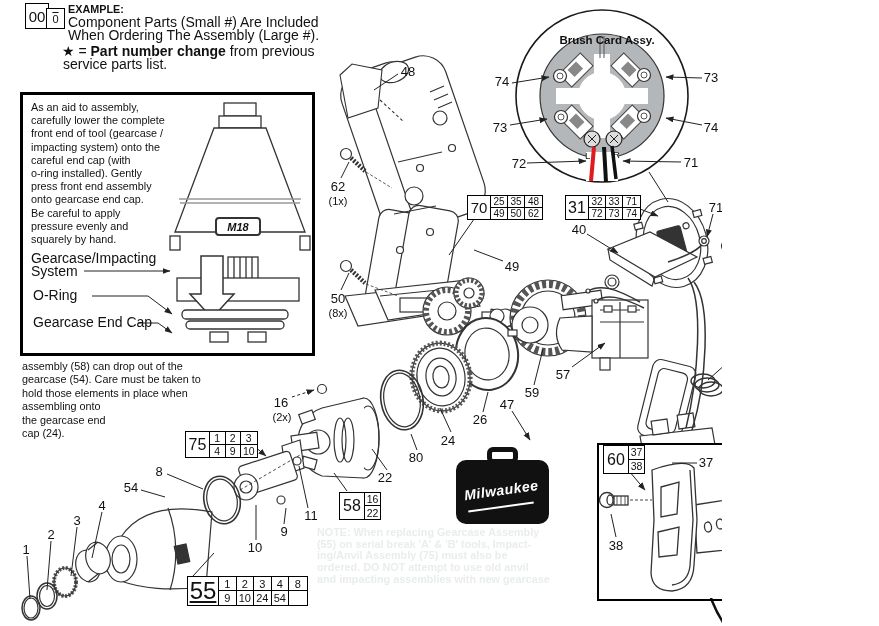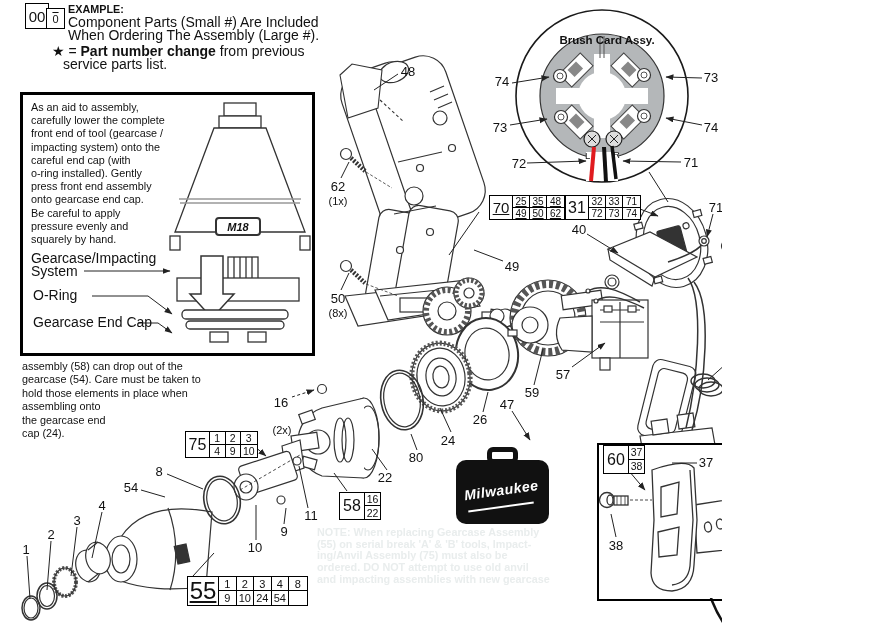--- a/index.html
+++ b/index.html
@@ -396,21 +396,21 @@
   <div class="cellbox" style="left:25px;top:3px;width:22px;height:24px;font-size:15px;">
     <span>00</span>
   </div>
   <div class="cellbox" style="left:46px;top:8px;width:17px;height:19px;font-size:11px;">
     <span style="text-decoration:overline;">0</span>
   </div>
   <div class="txt b" style="left:68px;top:3px;font-size:10.8px;">EXAMPLE:</div>
   <div class="txt smallcap" style="left:68px;top:16px;">Component Parts (Small #) Are Included</div>
   <div class="txt smallcap" style="left:68px;top:29px;">When Ordering The Assembly (Large #).</div>
 
-  <div class="txt smallcap nowrap" style="left:52px;top:45px;">
+  <div class="txt smallcap nowrap" style="left:62px;top:45px;">
     <span>★</span><span> = </span><span class="b">Part number change</span><span> from previous</span>
   </div>
   <div class="txt smallcap" style="left:63px;top:58px;">service parts list.</div>
 
   <div class="bigbox" style="left:20px;top:92px;width:289px;height:258px;"></div>
   <div class="txt" style="left:31px;top:101px;font-size:10.8px;line-height:13.2px;">
     <div>As an aid to assembly,</div>
     <div>carefully lower the complete</div>
     <div>front end of tool (gearcase /</div>
     <div>impacting system) onto the</div>
@@ -478,34 +478,34 @@
     <div class="plabel" style="left: 737px; top: 141px;">25</div>
     <div class="plabel" style="left: 731px; top: 323px;">35</div>
     <div class="plabel" style="left: 731px; top: 357px;">42</div>
     <div class="plabel" style="left: 563px; top: 374px;">57</div>
     <div class="plabel" style="left: 532px; top: 392px;">59</div>
     <div class="plabel" style="left: 507px; top: 404px;">47</div>
     <div class="plabel" style="left: 480px; top: 419px;">26</div>
     <div class="plabel" style="left: 448px; top: 440px;">24</div>
     <div class="plabel" style="left: 416px; top: 457px;">80</div>
     <div class="plabel" style="left: 281px; top: 402px;">16</div>
-    <div class="plabel sm" style="left: 282px; top: 430px;">(2x)</div>
+    <div class="plabel sm" style="left: 282px; top: 417px;">(2x)</div>
     <div class="plabel" style="left: 385px; top: 477px;">22</div>
     <div class="plabel" style="left: 159px; top: 471px;">8</div>
     <div class="plabel" style="left: 131px; top: 487px;">54</div>
     <div class="plabel" style="left: 102px; top: 505px;">4</div>
     <div class="plabel" style="left: 77px; top: 520px;">3</div>
     <div class="plabel" style="left: 51px; top: 534px;">2</div>
     <div class="plabel" style="left: 26px; top: 549px;">1</div>
     <div class="plabel" style="left: 255px; top: 547px;">10</div>
     <div class="plabel" style="left: 284px; top: 531px;">9</div>
     <div class="plabel" style="left: 311px; top: 515px;">11</div>
     <div class="plabel" style="left: 706px; top: 462px;">37</div>
     <div class="plabel" style="left: 616px; top: 545px;">38</div>
-    <div class="refbox" style="left: 489px; top: 195px; text-decoration: underline;">
+    <div class="refbox" style="left: 467px; top: 195px;">
       <div class="refbig" style="width: 22px; font-size: 15px;">70</div>
       <div class="refgrid">
         <div class="refrow">
           <div class="refcell" style="width: 17px; height: 11.5px; font-size: 10px;">25</div>
           <div class="refcell" style="width: 17px; height: 11.5px; font-size: 10px;">35</div>
           <div class="refcell" style="width: 17px; height: 11.5px; font-size: 10px;">48</div>
         </div>
         <div class="refrow">
           <div class="refcell" style="width: 17px; height: 11.5px; font-size: 10px;">49</div>
           <div class="refcell" style="width: 17px; height: 11.5px; font-size: 10px;">50</div>

